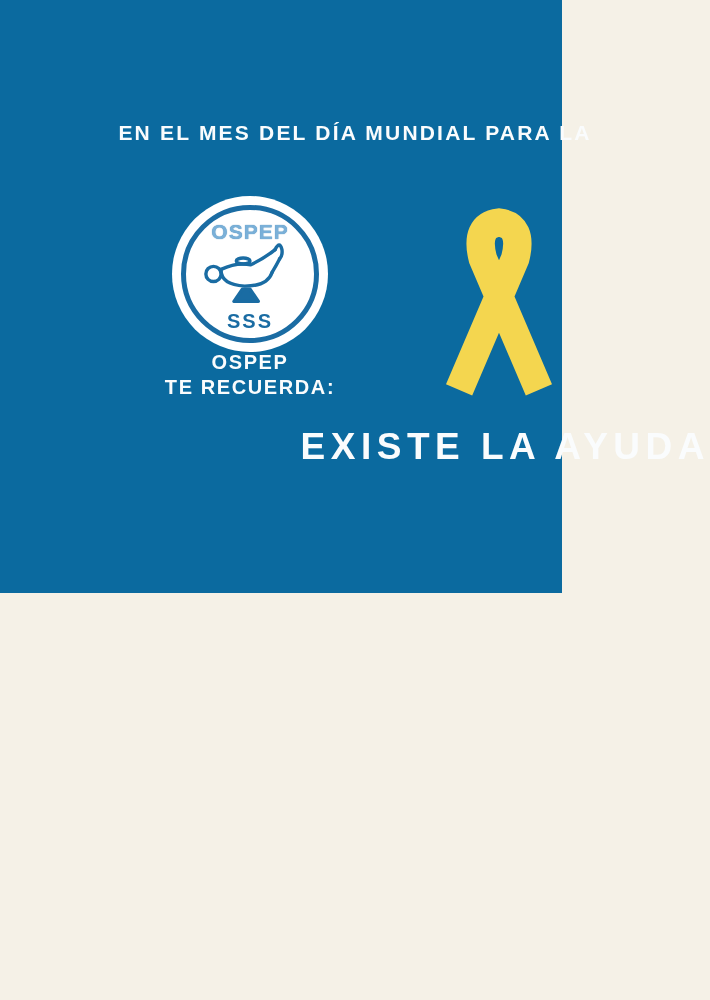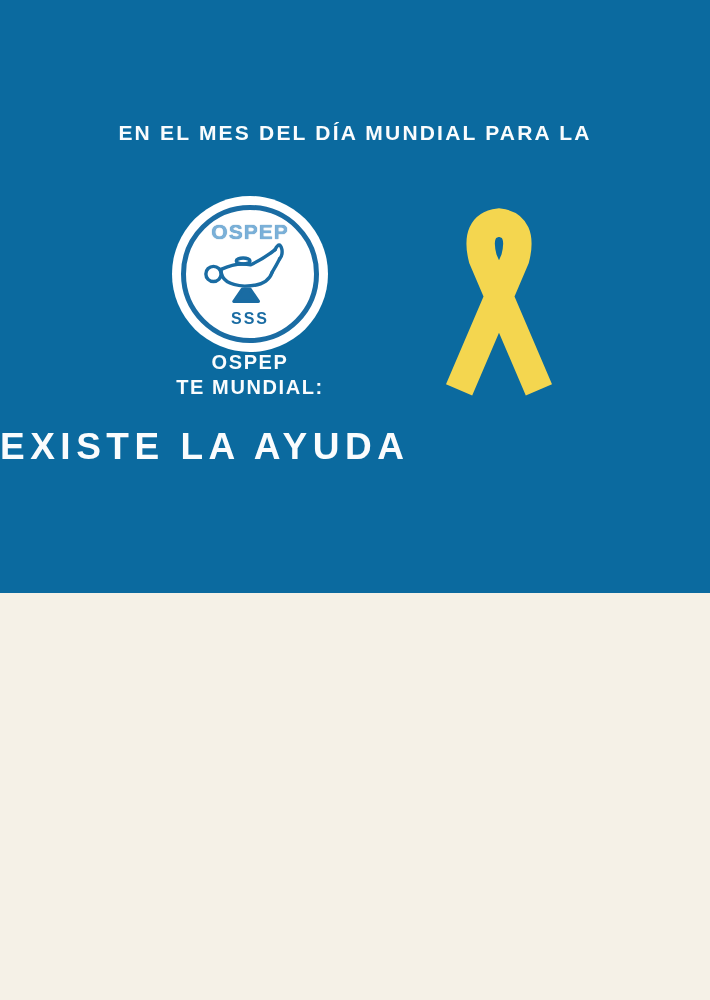--- a/index.html
+++ b/index.html
@@ -11,21 +11,21 @@
     width: 710px;
     height: 1000px;
     background: #F5F1E7;
     overflow: hidden;
   }
 
   
   .blue-section {
     position: absolute;
     left: 0; top: 0;
-    width: 710px; height: 593px;
+    width: 562px; height: 593px;
     background: #0B6A9F;
   }
 
   .header-title {
     position: absolute;
     left: 0; top: 118px;
     width: 710px;
     text-align: center;
     color: #FAFCFD;
     font-size: 21px;
@@ -64,21 +64,21 @@
     position: absolute;
     left: 16px; top: 46px;
     width: 124px; height: 70px;
   }
   .logo-org {
     position: absolute;
     left: 0; top: 114px;
     width: 156px;
     text-align: center;
     color: #1A6CA3;
-    font-size: 16px;
+    font-size: 20px;
     font-weight: bold;
     letter-spacing: 2px;
   }
 
   
   .ribbon { position: absolute; left: 423px; top: 203px; width: 152px; height: 197px; }
 
   .reminder {
     position: absolute;
     left: 110px; top: 350px;
@@ -88,21 +88,21 @@
     font-size: 20px;
     font-weight: bold;
     letter-spacing: 1.6px;
     line-height: 24.5px;
   }
 
   .headline {
     position: absolute;
     left: 0; top: 426px;
     width: 710px;
-    text-align: left;
+    text-align: right;
     color: #FAFCFD;
     font-size: 37px;
     font-weight: bold;
     letter-spacing: 5.5px;
   }
 
   
   .cream-section {
     position: absolute;
     left: 0; top: 593px;
@@ -135,21 +135,21 @@
       </svg>
       <div class="logo-org">SSS</div>
     </div>
 
     <svg class="ribbon" viewBox="0 0 160 200">
       <path d="M 38 193 L 97 55 Q 106 20 80 17 Q 54 20 63 55 L 122 193" fill="none" stroke="#F4D64F" stroke-width="30" stroke-linecap="butt"></path>
     </svg>
 
     <div class="reminder">
       <span>OSPEP</span><br>
-      <span>TE MUNDIAL:</span>
+      <span>TE RECUERDA:</span>
     </div>
 
     <div class="headline">EXISTE LA AYUDA</div>
   </div>
 
   <div class="cream-section">
 
     
 
     

